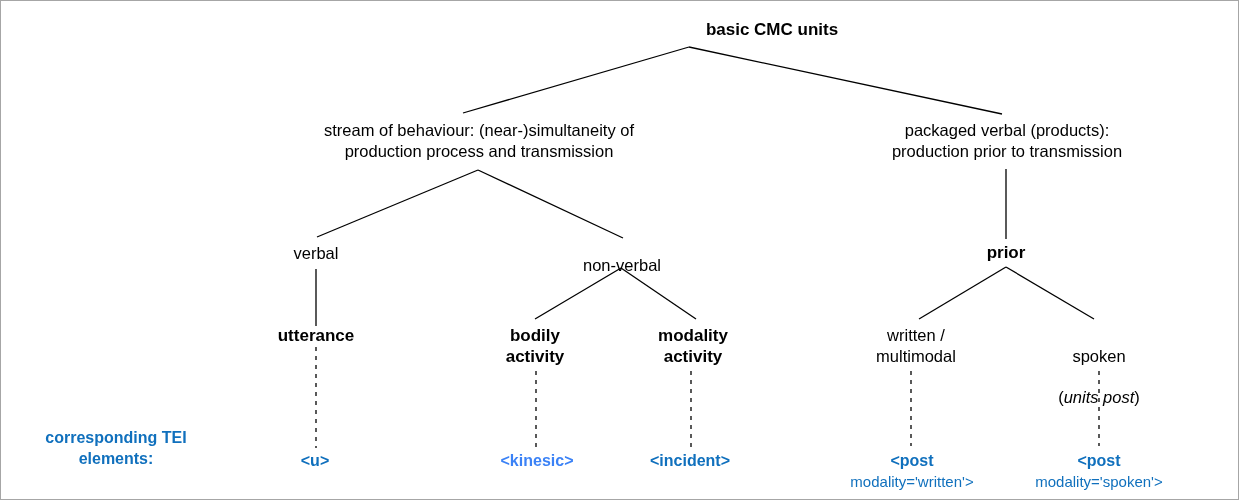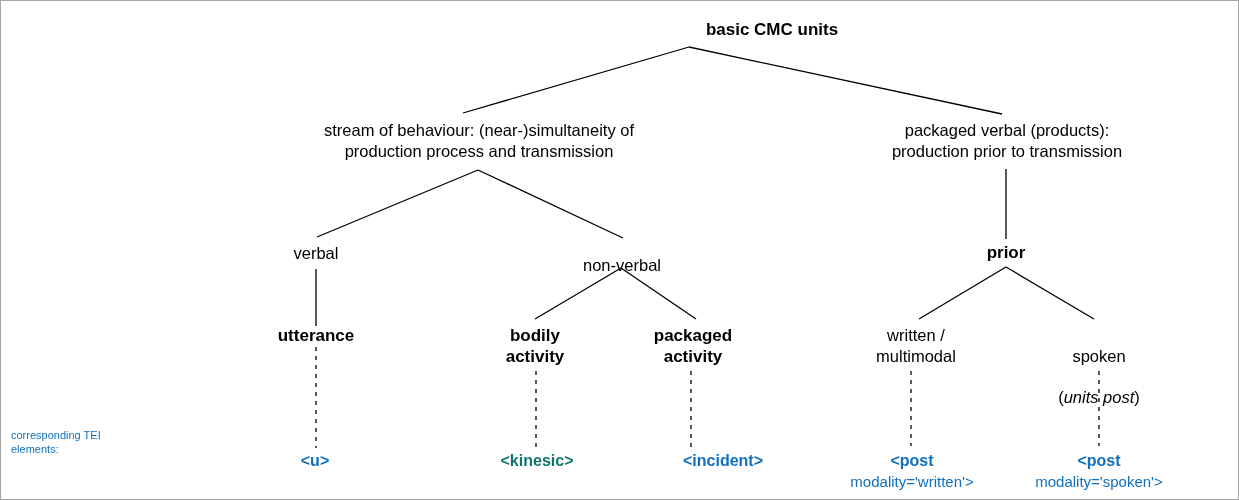--- a/index.html
+++ b/index.html
@@ -66,24 +66,24 @@
     font-size: 16px;
     font-weight: bold;
   }
   .tei .attr {
     font-weight: normal;
     font-size: 15px;
     display: block;
   }
   .tei-caption {
     position: absolute;
-    text-align: left;
+    text-align: center;
     line-height: 1.3;
-    font-size: 11px;
-    font-weight: normal;
+    font-size: 16px;
+    font-weight: bold;
   }
   .ital {
     font-style: italic;
   }
 </style>
 </head>
 <body>
 
 <div id="canvas">
 
@@ -122,39 +122,39 @@
   <div class="node lvl2" style="left:1006px; top:119px;">packaged verbal (products):
 production prior to transmission</div>
 
   <div class="node lvl3" style="left:315px; top:242px;">verbal</div>
   <div class="node lvl3" style="left:621px; top:254px;">non-verbal</div>
   <div class="node lvl3 bold" style="left:1005px; top:241px;">prior</div>
 
   <div class="node lvl4 bold" style="left:315px; top:324px;">utterance</div>
   <div class="node lvl4 bold" style="left:534px; top:324px;">bodily
 activity</div>
-  <div class="node lvl4 bold" style="left:692px; top:324px;">packaged
+  <div class="node lvl4 bold" style="left:692px; top:324px;">modality
 activity</div>
   <div class="node lvl4" style="left:915px; top:324px;">written /
 multimodal</div>
   <div class="node lvl4" style="left:1098px; top:324px;">
     <div>spoken</div>
     <div><span>(</span><span class="ital">units post</span><span>)</span></div>
   </div>
 
   <div class="tei-caption" style="left:10px; top:427px; width:210px; color:#1070bd; white-space:pre-line;">corresponding TEI
 elements:</div>
 
   <div class="tei" style="left:314px; top:450px; color:#1070bd;">
     <span>&lt;u&gt;</span>
   </div>
-  <div class="tei" style="left:536px; top:450px; color:#0f766e;">
+  <div class="tei" style="left:536px; top:450px; color:#3b82f6;">
     <span>&lt;kinesic&gt;</span>
   </div>
-  <div class="tei" style="left:722px; top:450px; color:#1070bd;">
+  <div class="tei" style="left:689px; top:450px; color:#1070bd;">
     <span>&lt;incident&gt;</span>
   </div>
   <div class="tei" style="left:911px; top:450px; color:#1070bd;">
     <span>&lt;post</span>
     <span class="attr">modality='written'&gt;</span>
   </div>
   <div class="tei" style="left:1098px; top:450px; color:#1070bd;">
     <span>&lt;post</span>
     <span class="attr">modality='spoken'&gt;</span>
   </div>

